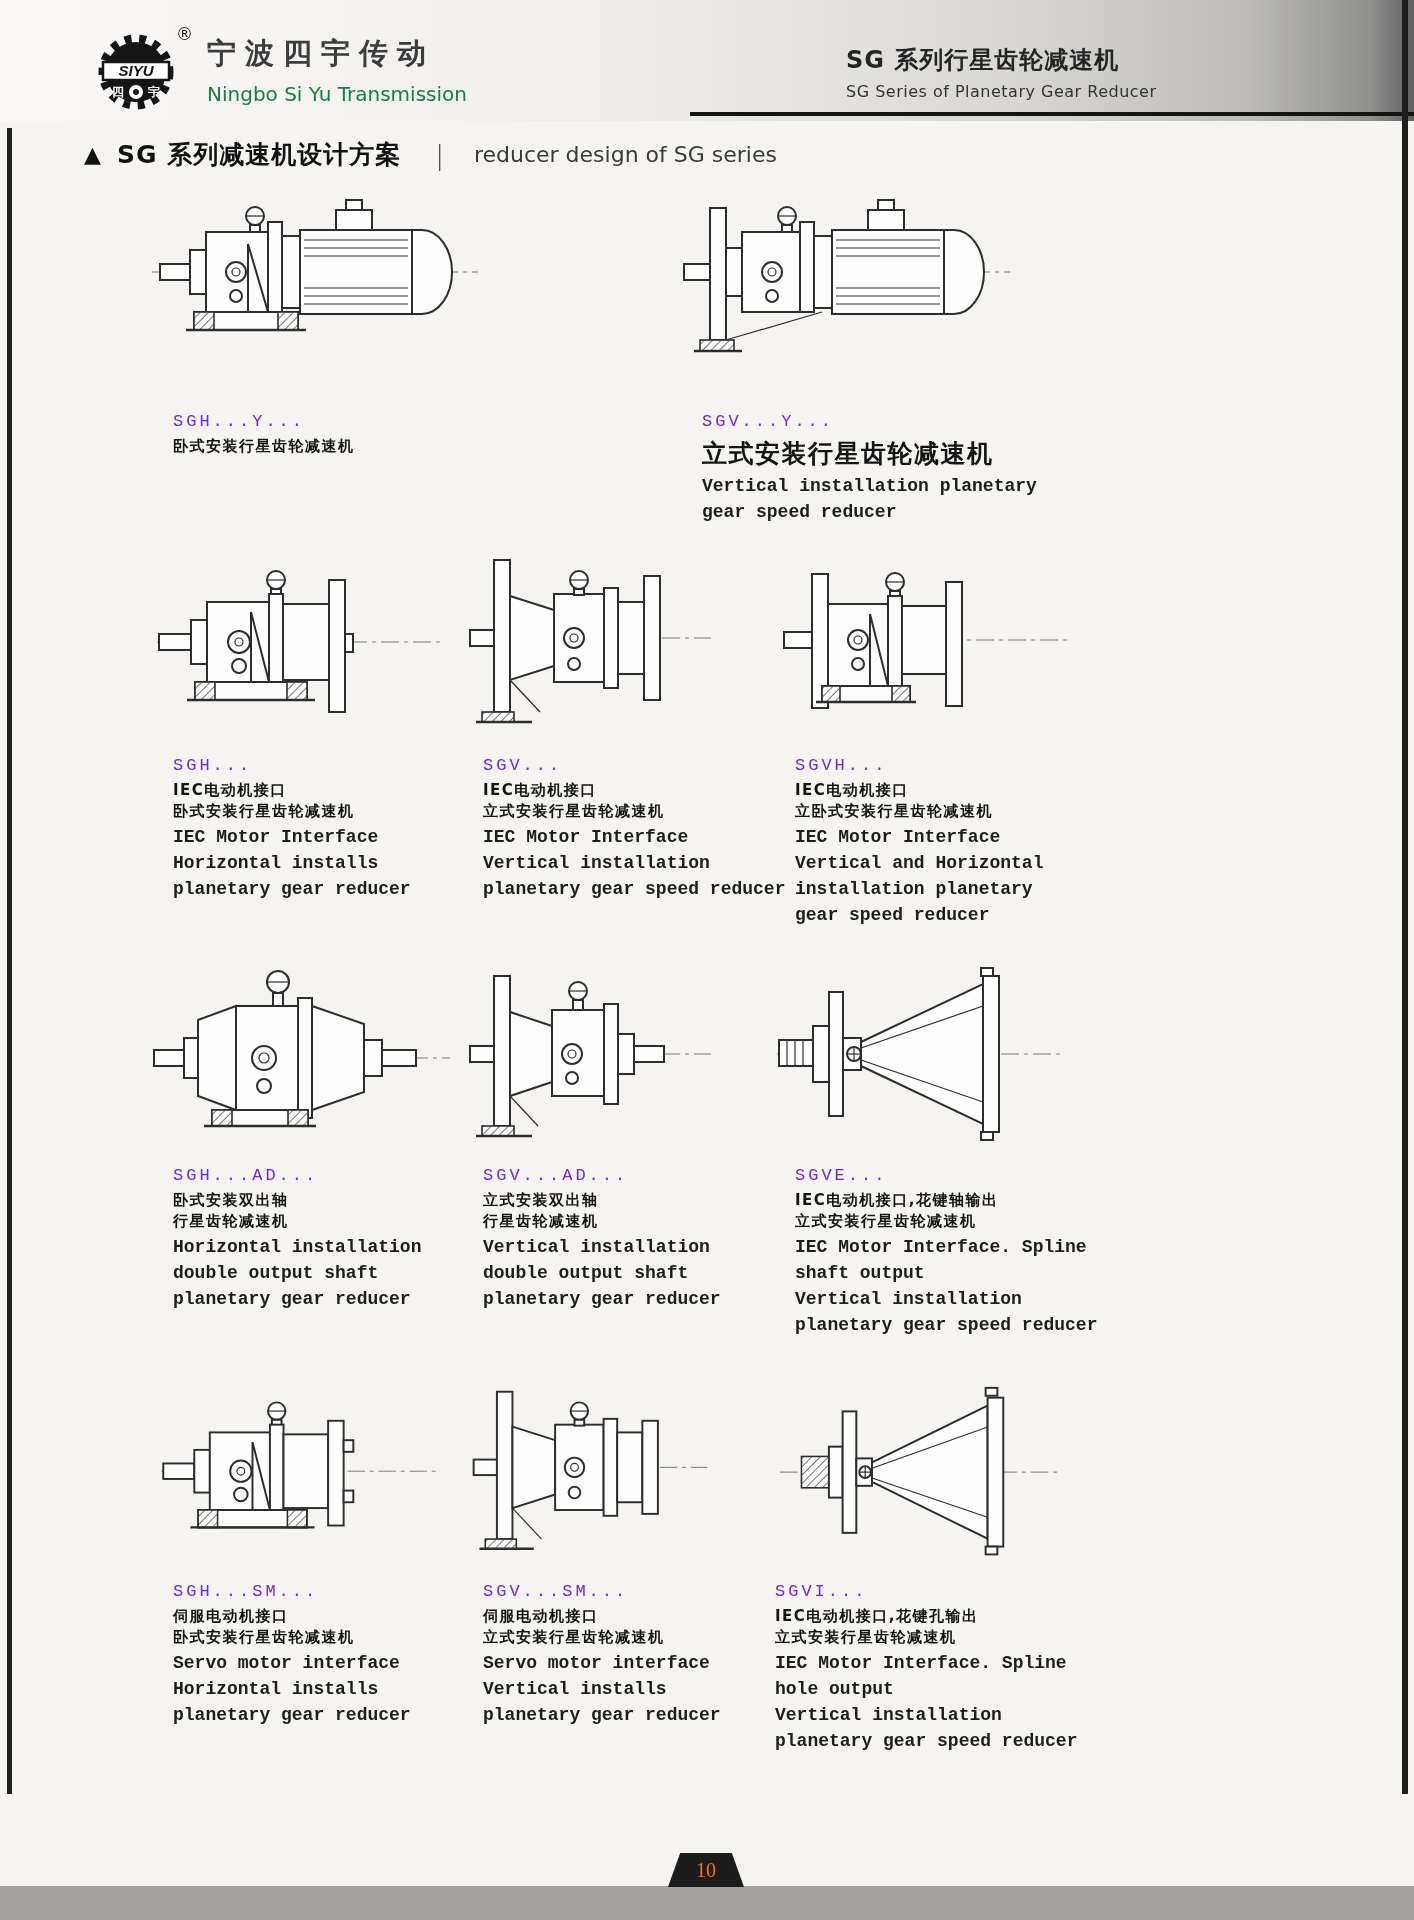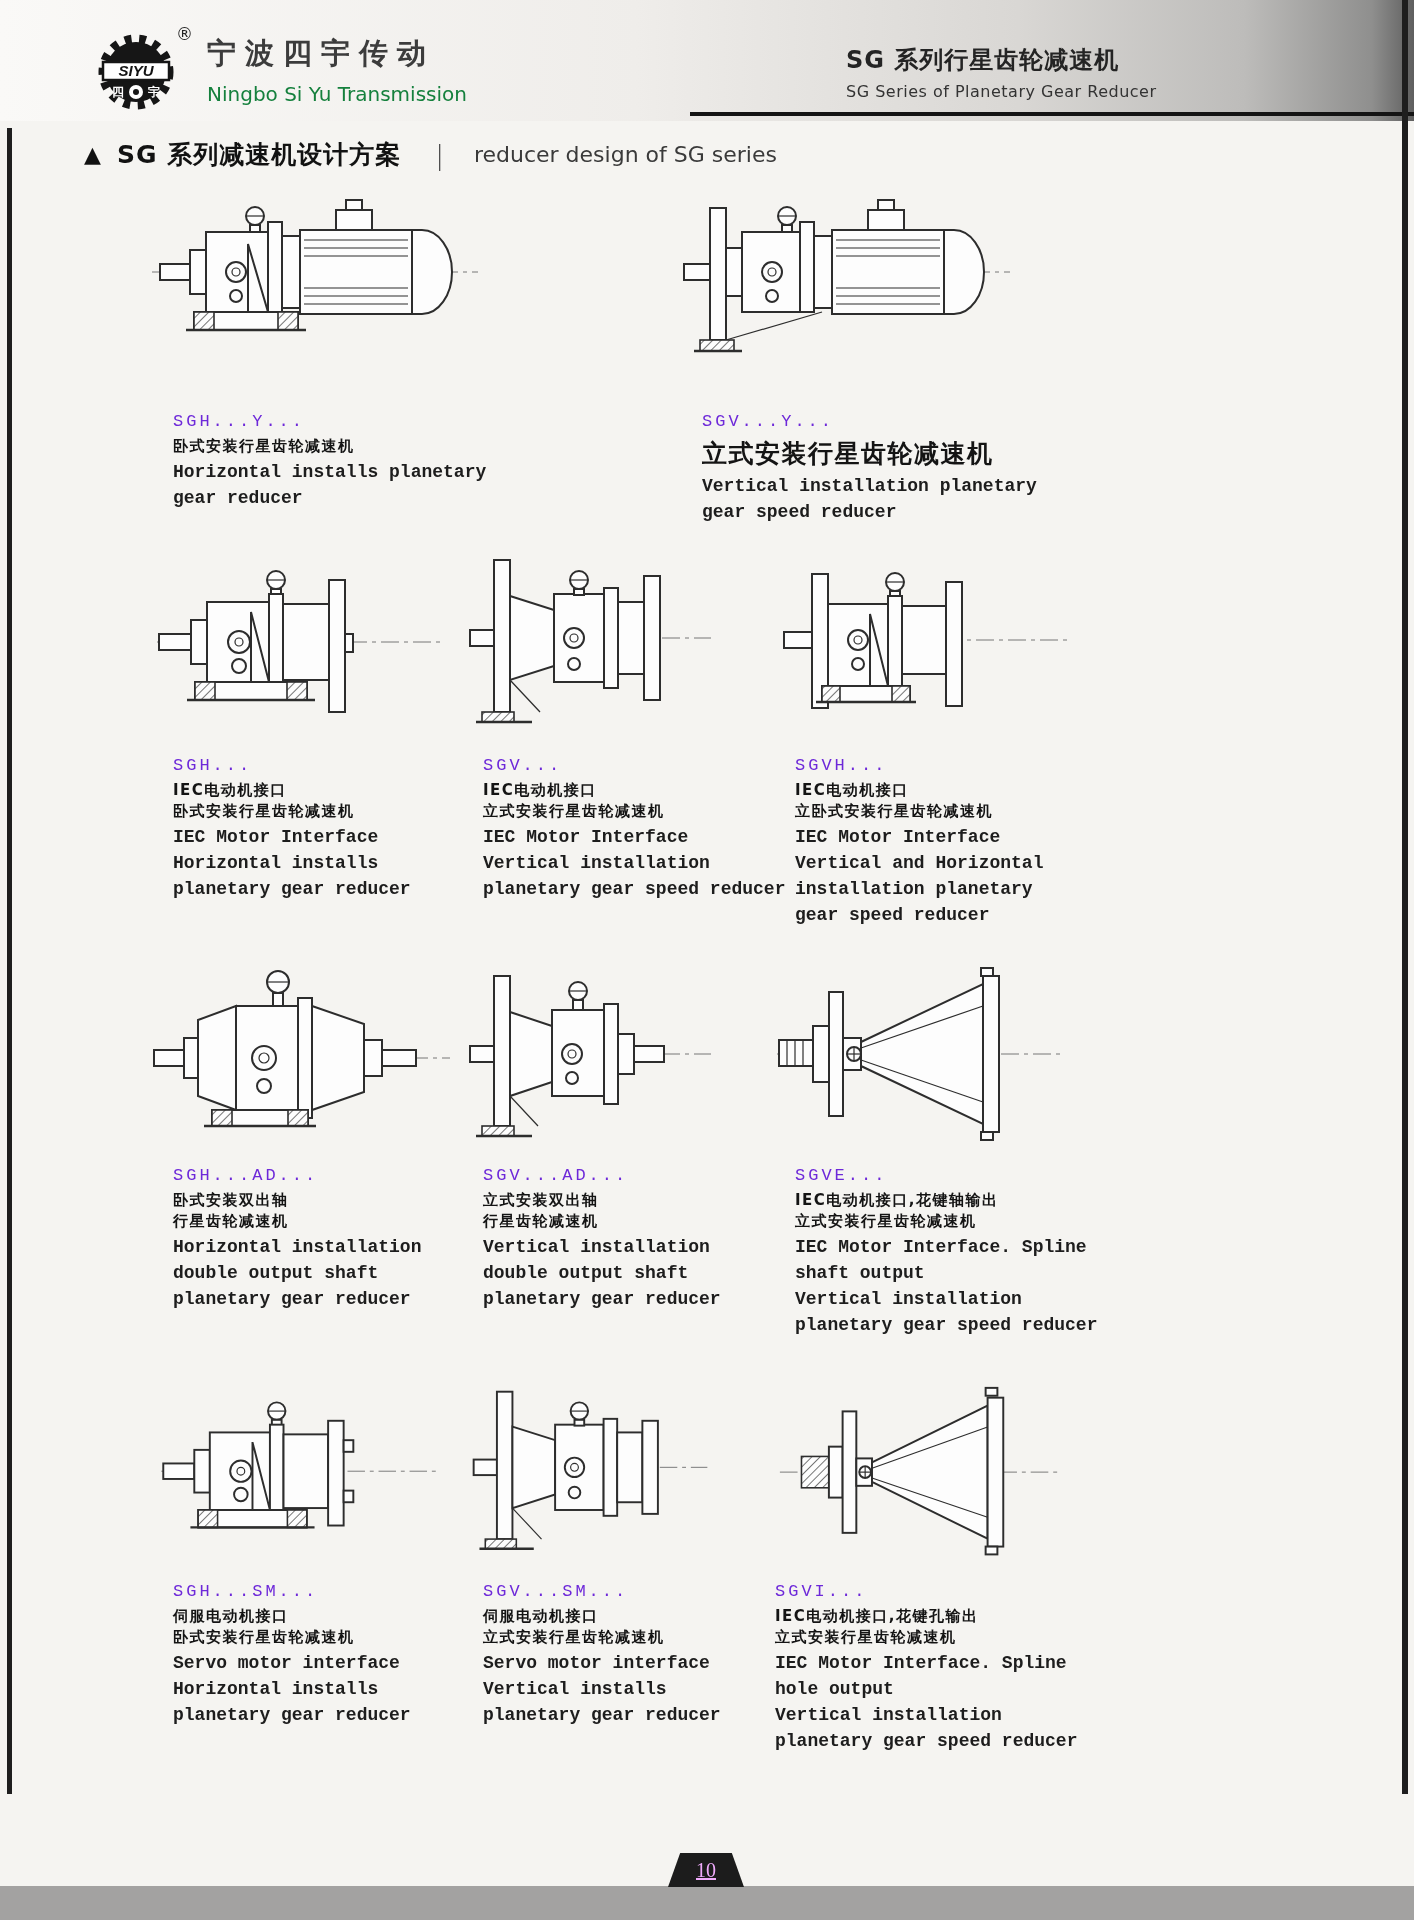--- a/index.html
+++ b/index.html
@@ -21,21 +21,21 @@
   .logo-brand{font:italic bold 15px "Liberation Sans",sans-serif;fill:#131313;text-anchor:middle;}
   .logo-cjk{font:bold 12px "DejaVu Sans",sans-serif;fill:#ffffff;text-anchor:middle;}
 
   
   .edge-left{position:absolute;left:7px;top:128px;width:5px;height:1666px;background:#1e1e1e;}
   .edge-right{position:absolute;left:1402px;top:0;width:6px;height:1794px;background:#1e1e1e;}
   .footer-bar{position:absolute;left:0;top:1886px;width:1414px;height:34px;background:#a3a2a1;}
   .page-tab{position:absolute;left:668px;top:1853px;width:76px;height:34px;background:#1c1c1c;
     clip-path:polygon(16% 0,84% 0,100% 100%,0 100%);
     display:flex;align-items:center;justify-content:center;}
-  .page-tab span{color:#f0abfc;font:20px "Liberation Serif","DejaVu Serif",serif;text-decoration:underline;}
+  .page-tab span{color:#f97316;font:20px "Liberation Serif","DejaVu Serif",serif;}
 
   
   .sec{position:absolute;left:84px;top:138px;display:flex;align-items:center;}
   .sec .tri{font-size:22px;color:#111;margin-right:16px;}
   .sec .t-cn{font-size:25px;font-weight:bold;color:#121212;letter-spacing:1px;}
   .sec .sep{font-size:26px;font-weight:200;color:#444;margin:0 30px 0 34px;}
   .sec .t-en{font-size:22px;color:#3a3a3a;}
 
   
   .fig{position:absolute;margin:0;}
@@ -128,22 +128,20 @@
       <rect class="d-outline" x="186" y="18" width="36" height="20"></rect>
       <rect class="d-outline" x="196" y="8" width="16" height="10"></rect>
       <path class="d-outline" d="M44,120 L148,120 L148,138 L44,138 Z"></path>
       <rect class="d-fillh" x="44" y="120" width="20" height="18"></rect>
       <rect class="d-fillh" x="128" y="120" width="20" height="18"></rect>
       <line class="d-ground" x1="36" y1="138" x2="156" y2="138"></line>
     </svg>
     <figcaption class="cap" style="margin-left:23px">
       <div class="code">SGH...Y...</div>
       <div class="cn">卧式安装行星齿轮减速机</div>
-      <div class="en">Horizontal installs planetary
-gear reducer</div>
     </figcaption>
   </figure>
 
   <figure class="fig fig-big-cn" style="left:682px;top:192px">
     <svg width="330" height="212" viewBox="0 0 330 212">
       <line class="d-cl" x1="2" y1="80" x2="328" y2="80"></line>
       <rect class="d-outline" x="2" y="72" width="26" height="16"></rect>
       <rect class="d-outline" x="28" y="16" width="16" height="132"></rect>
       <rect class="d-outline" x="44" y="56" width="16" height="48"></rect>
       <circle class="d-outline" cx="105" cy="24" r="9"></circle>

